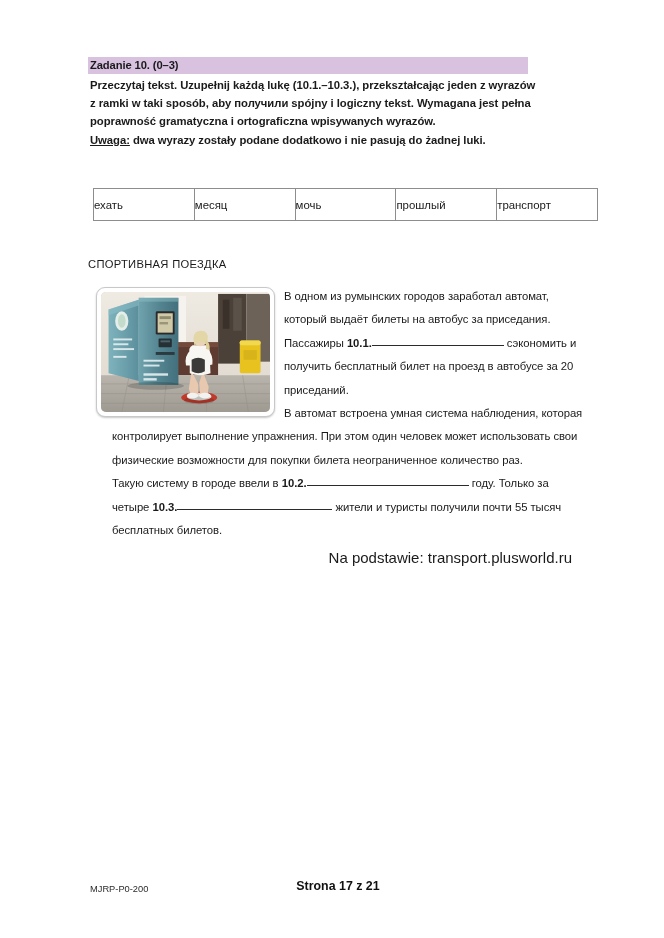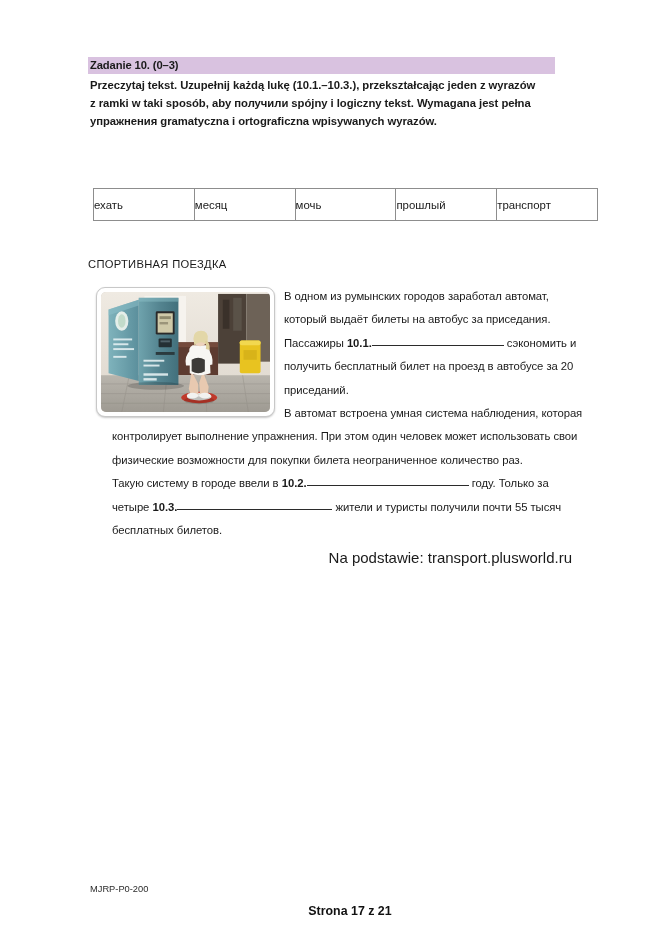--- a/index.html
+++ b/index.html
@@ -25,21 +25,20 @@
   }
 
   
   .task-band {
     position: absolute;
     left: 88px;
     top: 57px;
     width: 440px;
     height: 17px;
     background: #d9c2e0;
-    padding-left: 27px;
   }
   .task-band-label {
     position: absolute;
     left: 2px;
     top: 1px;
     font-size: 11.2px;
     font-weight: bold;
     letter-spacing: -0.1px;
     white-space: nowrap;
     line-height: 15px;
@@ -163,43 +162,43 @@
   
   .footer-code {
     position: absolute;
     left: 90px;
     top: 884px;
     font-size: 9.3px;
     color: #2b2b2b;
   }
   .footer-page {
     position: absolute;
-    left: 100px;
+    left: 88px;
     top: 879px;
     width: 500px;
     text-align: center;
     font-size: 12.4px;
     font-weight: bold;
     color: #111111;
-    margin-top: 25px;
   }
 </style>
 </head>
 <body>
 
 <div class="page">
 
   <div class="task-band">
     <span class="task-band-label">Zadanie 10. (0–3)</span>
   </div>
 
   <div class="instructions">
     <p>Przeczytaj tekst. Uzupełnij każdą lukę (10.1.–10.3.), przekształcając jeden z wyrazów</p>
     <p>z ramki w taki sposób, aby получили spójny i logiczny tekst. Wymagana jest pełna</p>
-    <p>упражнения gramatyczna i ortograficzna wpisywanych wyrazów.</p>
+    <p>poprawność gramatyczna i ortograficzna wpisywanych wyrazów.</p>
+    <p><span class="note-label">Uwaga:</span><span> dwa wyrazy zostały podane dodatkowo i nie pasują do żadnej luki.</span></p>
   </div>
 
   <table class="wordbank">
     <tbody>
       <tr>
         <td>ехать</td>
         <td>месяц</td>
         <td>мочь</td>
         <td>прошлый</td>
         <td>транспорт</td>

